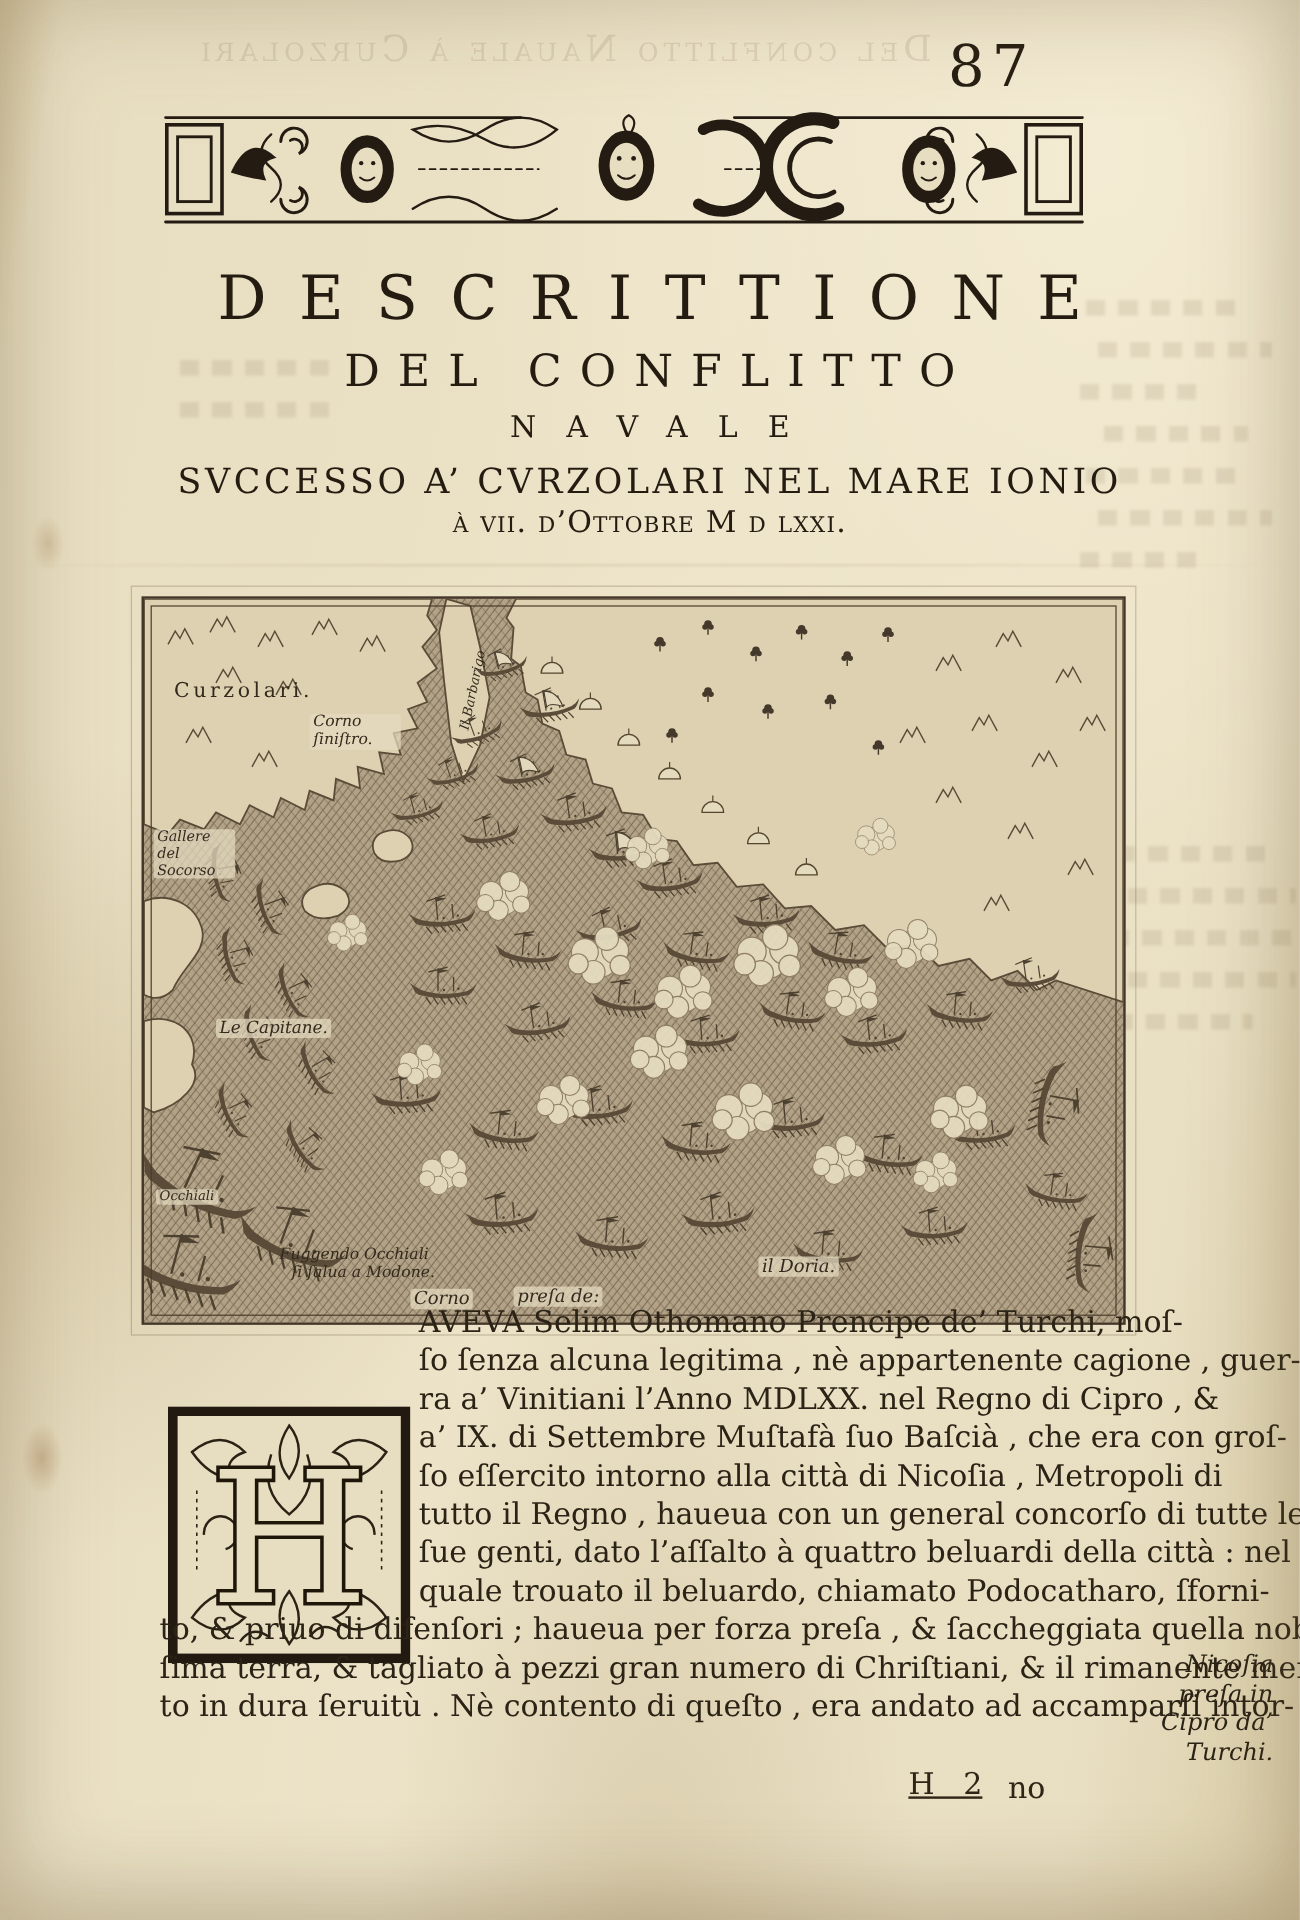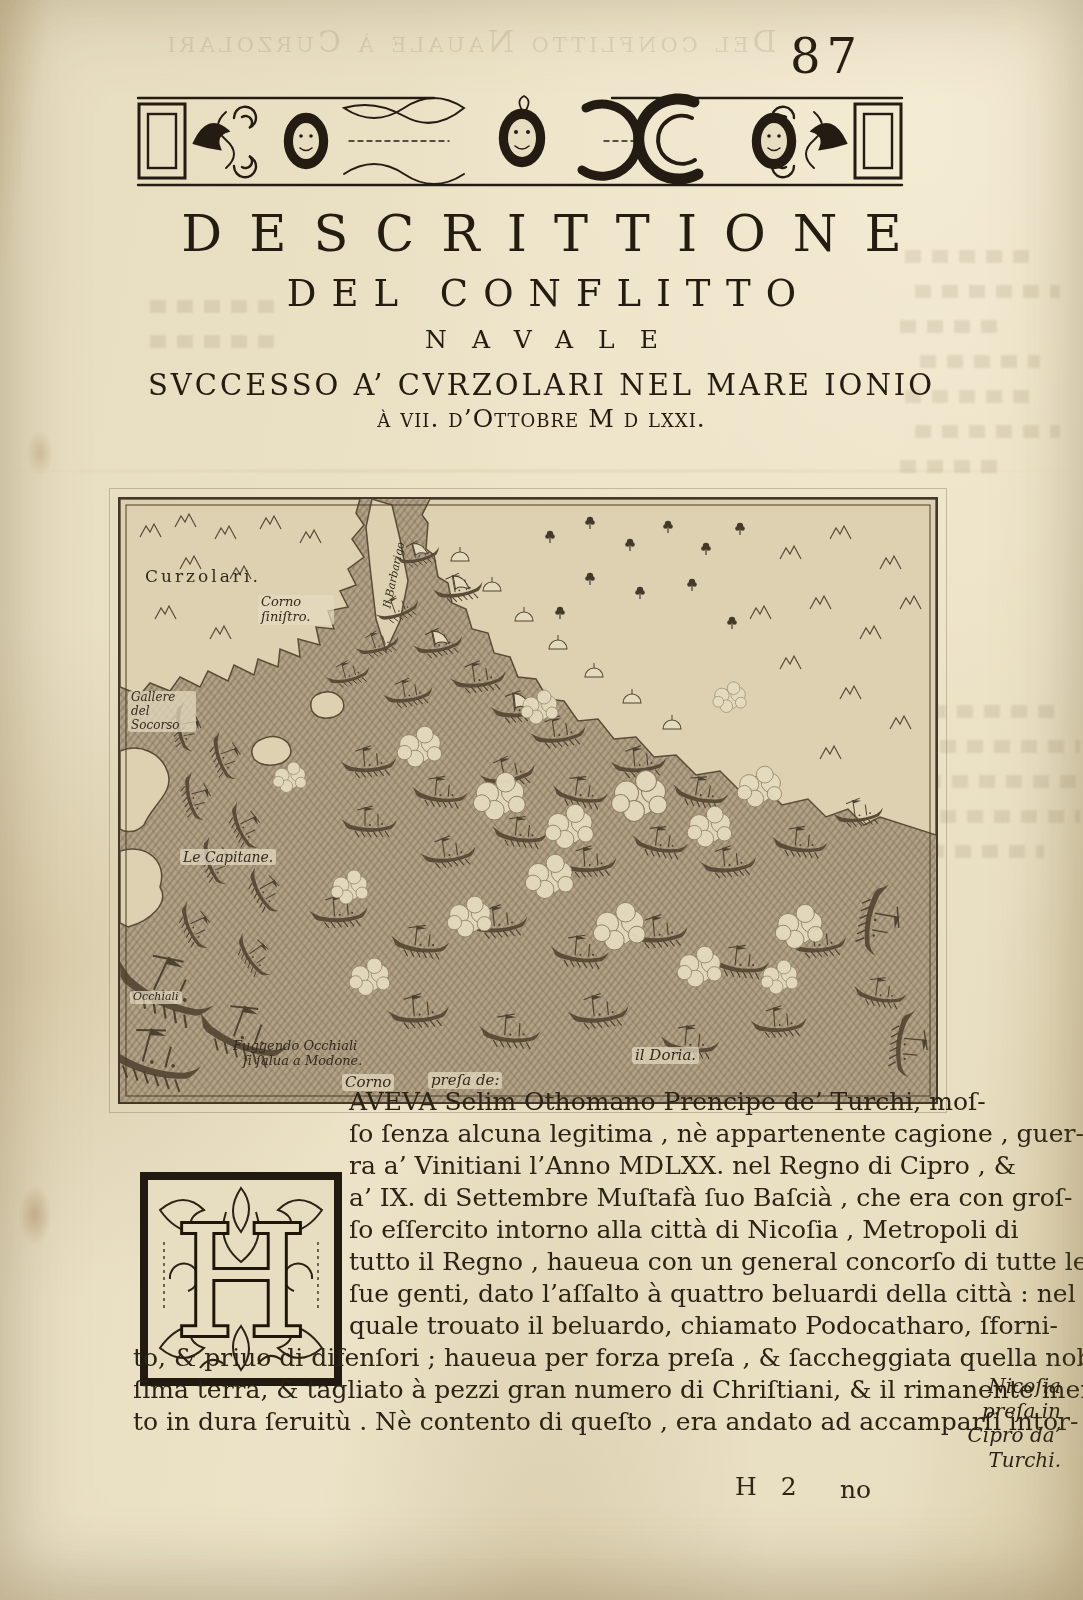--- a/index.html
+++ b/index.html
@@ -16,21 +16,21 @@
       box-shadow:inset 0 0 90px rgba(120,98,62,.28), inset 0 -25px 60px rgba(120,98,62,.18);}
   .stain{position:absolute;border-radius:50%;pointer-events:none;}
   .ghost-top{position:absolute;left:150px;top:24px;width:640px;text-align:center;
       font-size:30px;letter-spacing:4px;font-variant:small-caps;color:#7b684a;opacity:.16;
       transform:scaleX(-1);filter:blur(.6px);}
   .ghostline{position:absolute;height:13px;opacity:.12;filter:blur(1.2px);
       background:repeating-linear-gradient(90deg,#6e5a3a 0 16px,transparent 16px 27px);}
   .pagenum{position:absolute;left:790px;top:28px;font-size:48px;color:#261e12;
       letter-spacing:6px;}
   .headpiece{position:absolute;left:134px;top:88px;}
-  .t1{position:absolute;left:0;width:1083px;text-align:center;color:#241c10;}
+  .t1{position:absolute;left:0;width:1083px;text-align:center;color:#241c10;margin-top:16px;}
   .title1{top:204px;font-size:51px;letter-spacing:27px;text-indent:27px;}
   .title2{top:272px;font-size:37px;letter-spacing:15px;text-indent:15px;}
   .title3{top:325px;font-size:25px;letter-spacing:25px;text-indent:25px;}
   .title4{top:368px;font-size:29px;letter-spacing:3px;}
   .title5{top:404px;font-size:25px;font-variant:small-caps;letter-spacing:1px;}
   .map{position:absolute;left:118px;top:497px;width:816px;height:603px;
       border:2px solid #44382a;background:#b2a287;}
   .map::before{content:"";position:absolute;inset:-11px;border:1px solid rgba(100,84,58,.30);
       pointer-events:none;}
   .map svg{position:absolute;left:0;top:0;}
@@ -45,21 +45,21 @@
   .lb-fuggendo{left:110px;top:540px;font-size:13px;width:160px;background:none;}
   .lb-corno{left:222px;top:575px;font-size:15px;text-align:center;}
   .lb-destro{left:308px;top:573px;font-size:15px;}
   .lb-doria{left:512px;top:548px;font-size:15px;}
   .dropcap{position:absolute;left:140px;top:1172px;}
   .bodytext{position:absolute;left:133px;top:1086px;width:801px;font-size:25px;color:#2b2315;}
   .bline{height:32px;line-height:32px;text-align:justify;text-align-last:justify;white-space:nowrap;}
   .bline.ind{padding-left:216px;}
   .margnote{position:absolute;left:941px;top:1374px;width:120px;font-style:italic;
       font-size:20px;line-height:24.5px;color:#2b2315;text-align:right;}
-  .signature{position:absolute;left:735px;top:1472px;font-size:25px;word-spacing:16px;}
+  .signature{position:absolute;left:757px;top:1472px;font-size:25px;word-spacing:16px;text-decoration:underline;}
   .catchword{position:absolute;left:840px;top:1475px;font-size:25px;}
   .crease{position:absolute;left:0;top:470px;width:1083px;height:2px;
       background:linear-gradient(90deg,transparent,rgba(110,90,55,.12) 30%,rgba(110,90,55,.10) 70%,transparent);
       filter:blur(1px);}
 </style>
 </head>
 <body>
 
 <div class="page">
 

